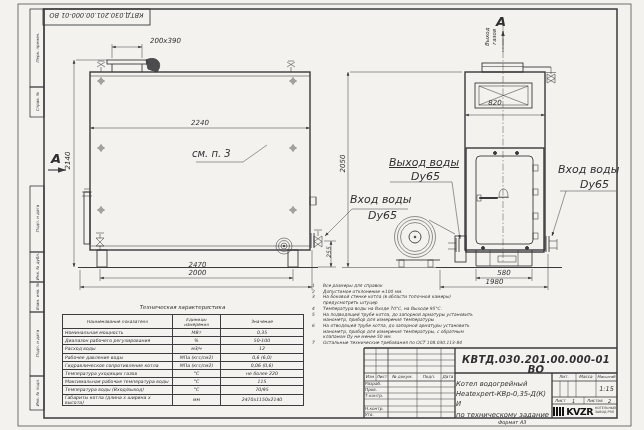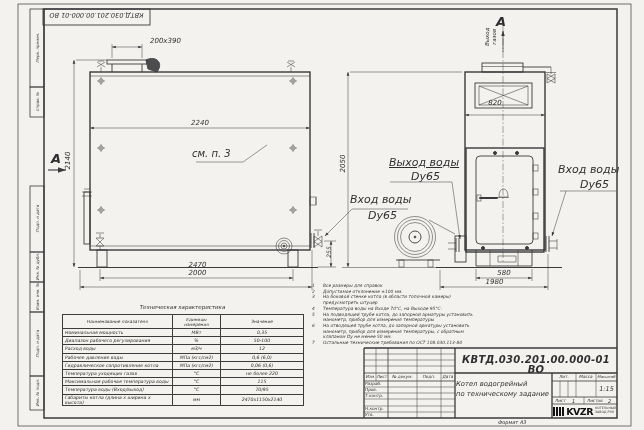--- a/index.html
+++ b/index.html
@@ -407,20 +407,21 @@
 <div class="tb tb-small ctr" style="left:388px;top:375px;width:29px;text-align:center;">№ докум.</div>
 <div class="tb tb-small ctr" style="left:417px;top:375px;width:24px;text-align:center;">Подп.</div>
 <div class="tb tb-small ctr" style="left:441px;top:375px;width:14px;text-align:center;">Дата</div>
 <div class="tb tb-small" style="left:365px;top:382px;">Разраб.</div>
 <div class="tb tb-small" style="left:365px;top:388px;">Пров.</div>
 <div class="tb tb-small" style="left:365px;top:394px;">Т.контр.</div>
 <div class="tb tb-small" style="left:365px;top:407px;">Н.контр.</div>
 <div class="tb tb-small" style="left:365px;top:413px;">Утв.</div>
 <div class="name3" style="position:absolute;left:456px;top:379px;width:95px;">
   <div>Котел водогрейный</div>
+  <div>Heatexpert-КВр-0,35-Д(К) И</div>
   <div>по техническому задание</div>
 </div>
 <div class="tb tb-small ctr" style="left:552px;top:375px;width:24px;text-align:center;">Лит.</div>
 <div class="tb tb-small ctr" style="left:576px;top:375px;width:20px;text-align:center;">Масса</div>
 <div class="tb ctr" style="left:596px;top:375px;width:21px;text-align:center;font-size:3.8px;">Масштаб</div>
 <div class="tb ctr" style="left:596px;top:386px;width:21px;text-align:center;font-size:6.5px;">1:15</div>
 <div class="tb tb-small" style="left:555px;top:399px;">Лист</div>
 <div class="tb" style="left:572px;top:398.5px;font-size:5px;">1</div>
 <div class="tb tb-small" style="left:587px;top:399px;">Листов</div>
 <div class="tb" style="left:608px;top:398.5px;font-size:5px;">2</div>

